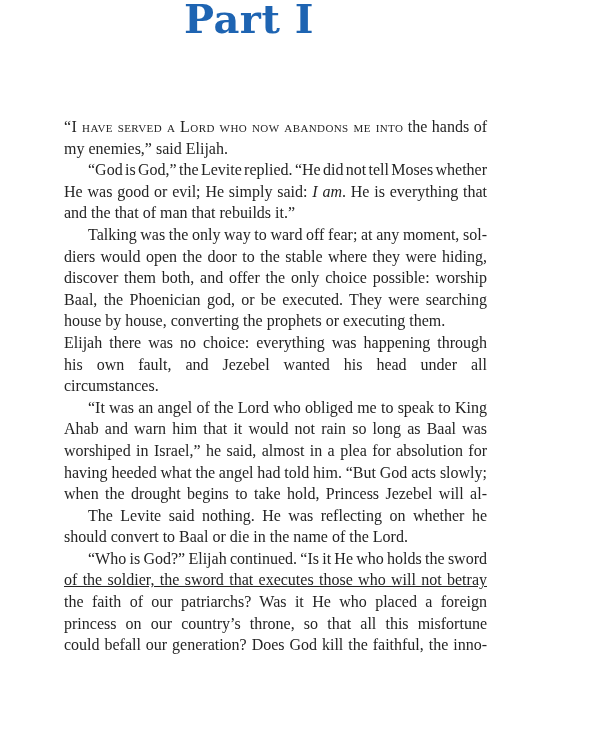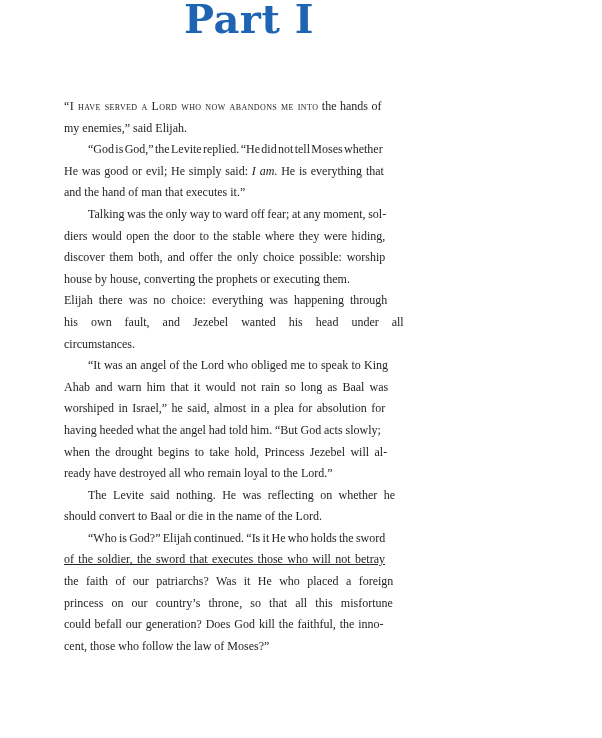--- a/index.html
+++ b/index.html
@@ -24,23 +24,23 @@
     text-align: center;
     font-family: "DejaVu Serif", serif;
     font-weight: 600;
     font-size: 40px;
     line-height: 50px;
     letter-spacing: 0.5px;
   }
   .text {
     position: absolute;
     left: 64px;
-    top: 96px;
+    top: 116px;
     width: 423px;
-    font-size: 12px;
+    font-size: 16px;
     line-height: 21.6px;
   }
   .line {
     height: 21.6px;
     white-space: nowrap;
     overflow: visible;
   }
   .line.indent {
     padding-left: 24px;
   }
@@ -59,47 +59,46 @@
 <div class="page" style="background: rgb(255, 255, 255);">
   <h1 class="title" style="color: rgb(30, 100, 178);">Part I</h1>
   <div class="text" style="color: rgb(36, 36, 36);">
       <div>
         <div class="line"><span class="inner" style="word-spacing: 0.479167px;"><span class="sc">“I have served a Lord who now abandons me into</span><span> the hands of</span></span></div>
         <div class="line lastline"><span class="inner"><span>my enemies,” said Elijah.</span></span></div>
       </div>
       <div>
         <div class="line indent"><span class="inner" style="word-spacing: -1.65625px;"><span>“God is God,” the Levite replied. “He did not tell Moses whether</span></span></div>
         <div class="line"><span class="inner" style="word-spacing: 0.816106px;"><span>He was good or evil; He simply said: </span><span class="it">I am</span><span>. He is everything that</span></span></div>
-        <div class="line lastline"><span class="inner"><span>and the hand of man that executes it.”</span></span></div>
+        <div class="line lastline"><span class="inner"><span>and the that of man that rebuilds it.”</span></span></div>
       </div>
       <div>
         <div class="line indent"><span class="inner" style="word-spacing: -0.364583px;"><span>Talking was the only way to ward off fear; at any moment, sol-</span></span></div>
         <div class="line"><span class="inner" style="word-spacing: 1.45455px;"><span>diers would open the door to the stable where they were hiding,</span></span></div>
         <div class="line"><span class="inner" style="word-spacing: 1.80729px;"><span>discover them both, and offer the only choice possible: worship</span></span></div>
+        <div class="line"><span class="inner" style="word-spacing: 2.30903px;"><span>Baal, the Phoenician god, or be executed. They were searching</span></span></div>
         <div class="line lastline"><span class="inner"><span>house by house, converting the prophets or executing them.</span></span></div>
       </div>
       <div>
         <div class="line"><span class="inner" style="word-spacing: 3px;"><span>Elijah there was no choice: everything was happening through</span></span></div>
         <div class="line"><span class="inner" style="word-spacing: 9.97396px;"><span>his own fault, and Jezebel wanted his head under all</span></span></div>
         <div class="line lastline"><span class="inner"><span>circumstances.</span></span></div>
       </div>
       <div>
         <div class="line indent"><span class="inner" style="word-spacing: 0.237981px;"><span>“It was an angel of the Lord who obliged me to speak to King</span></span></div>
         <div class="line"><span class="inner" style="word-spacing: 2.15024px;"><span>Ahab and warn him that it would not rain so long as Baal was</span></span></div>
         <div class="line"><span class="inner" style="word-spacing: 1.41335px; margin-top: 13px;"><span>worshiped in Israel,” he said, almost in a plea for absolution for</span></span></div>
         <div class="line"><span class="inner" style="word-spacing: -0.163352px; text-align: center;"><span>having heeded what the angel had told him. “But God acts slowly;</span></span></div>
         <div class="line"><span class="inner" style="word-spacing: 2.35312px;"><span>when the drought begins to take hold, Princess Jezebel will al-</span></span></div>
-        <div class="line lastline"><span class="inner"><span>ready have destroyed all who remain loyal to the Lord.”</span></span></div>
       </div>
       <div>
         <div class="line indent"><span class="inner" style="word-spacing: 3.45833px;"><span>The Levite said nothing. He was reflecting on whether he</span></span></div>
         <div class="line lastline"><span class="inner"><span>should convert to Baal or die in the name of the Lord.</span></span></div>
       </div>
       <div>
         <div class="line indent"><span class="inner" style="word-spacing: -0.730114px;"><span>“Who is God?” Elijah continued. “Is it He who holds the sword</span></span></div>
         <div class="line"><span class="inner" style="word-spacing: 1.34943px; text-decoration: underline;"><span>of the soldier, the sword that executes those who will not betray</span></span></div>
         <div class="line"><span class="inner" style="word-spacing: 4.3892px;"><span>the faith of our patriarchs? Was it He who placed a foreign</span></span></div>
         <div class="line"><span class="inner" style="word-spacing: 5.13021px; text-align: center;"><span>princess on our country’s throne, so that all this misfortune</span></span></div>
         <div class="line"><span class="inner" style="word-spacing: 0.934375px;"><span>could befall our generation? Does God kill the faithful, the inno-</span></span></div>
-        <div class="line lastline"><span class="inner"><span>cent, those who follow the law of Moses?”</span></span></div>
       </div>
     </div>
 </div>
 
 </body></html>

